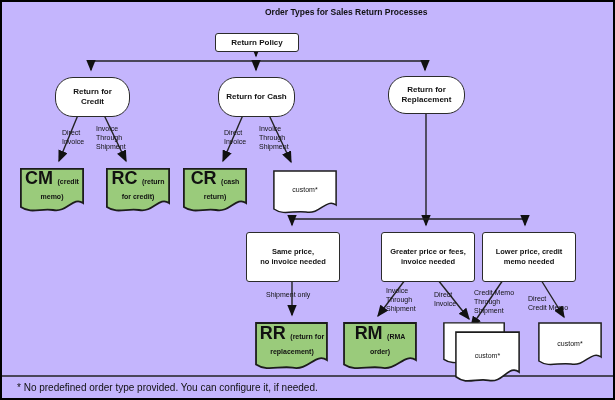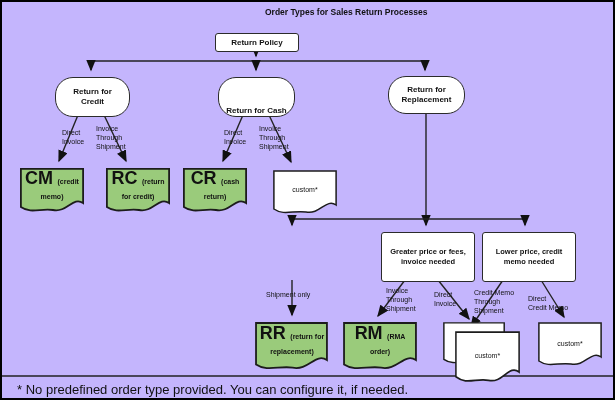--- a/index.html
+++ b/index.html
@@ -15,21 +15,21 @@
   .oval{background:#fff;border:1.6px solid #2b2b2b;border-radius:18px;
         display:flex;align-items:center;justify-content:center;text-align:center;
         font-weight:bold;z-index:5;position:absolute;}
   .node-lb{font-size:8px;line-height:10px;white-space:pre-line;}
   .case-lb{font-size:7.5px;line-height:10px;white-space:pre-line;}
   .elabel{font-size:7px;line-height:9px;white-space:pre-line;z-index:6;}
   .doctext{text-align:center;line-height:12px;z-index:6;}
   .code{font-size:18px;font-weight:bold;letter-spacing:0px;}
   .sub{font-size:7px;font-weight:bold;}
   .custom-lb{font-size:7px;z-index:6;text-align:center;}
-  .footer{font-size:13px;z-index:6;white-space:nowrap;}
+  .footer{font-size:10px;z-index:6;white-space:nowrap;}
 </style>
 </head>
 <body>
 
 <div id="canvas">
 
   <svg id="wires" width="615" height="400" viewBox="0 0 615 400">
     <defs>
       <marker id="ah" markerWidth="9" markerHeight="7" refX="7.5" refY="3.5" orient="auto">
         <path d="M0,0 L8.5,3.5 L0,7 Z" fill="#111"></path>
@@ -81,28 +81,32 @@
   <div class="abs title" style="left:265px;top:7px;">Order Types for Sales Return Processes</div>
 
   <div class="box" style="left:215px;top:33px;width:82px;height:17px;">
     <span class="node-lb">Return Policy</span>
   </div>
 
   <div class="oval" style="left:55px;top:77px;width:73px;height:38px;">
     <span class="node-lb">Return for
 Credit</span>
   </div>
-  <div class="oval" style="left:218px;top:77px;width:75px;height:38px;align-items:flex-end;">
+  <div class="oval" style="left:218px;top:77px;width:75px;height:38px;">
     <span class="node-lb">Return for Cash</span>
   </div>
   <div class="oval" style="left:388px;top:76px;width:75px;height:36px;">
     <span class="node-lb">Return for
 Replacement</span>
   </div>
 
+  <div class="box" style="left:246px;top:232px;width:92px;height:48px;">
+    <span class="case-lb">Same price,
+no invoice needed</span>
+  </div>
   <div class="box" style="left:381px;top:232px;width:92px;height:48px;">
     <span class="case-lb">Greater price or fees,
 invoice needed</span>
   </div>
   <div class="box" style="left:482px;top:232px;width:92px;height:48px;">
     <span class="case-lb">Lower price, credit
 memo needed</span>
   </div>
 
   <div class="abs elabel" style="left:62px;top:128px;">Direct

